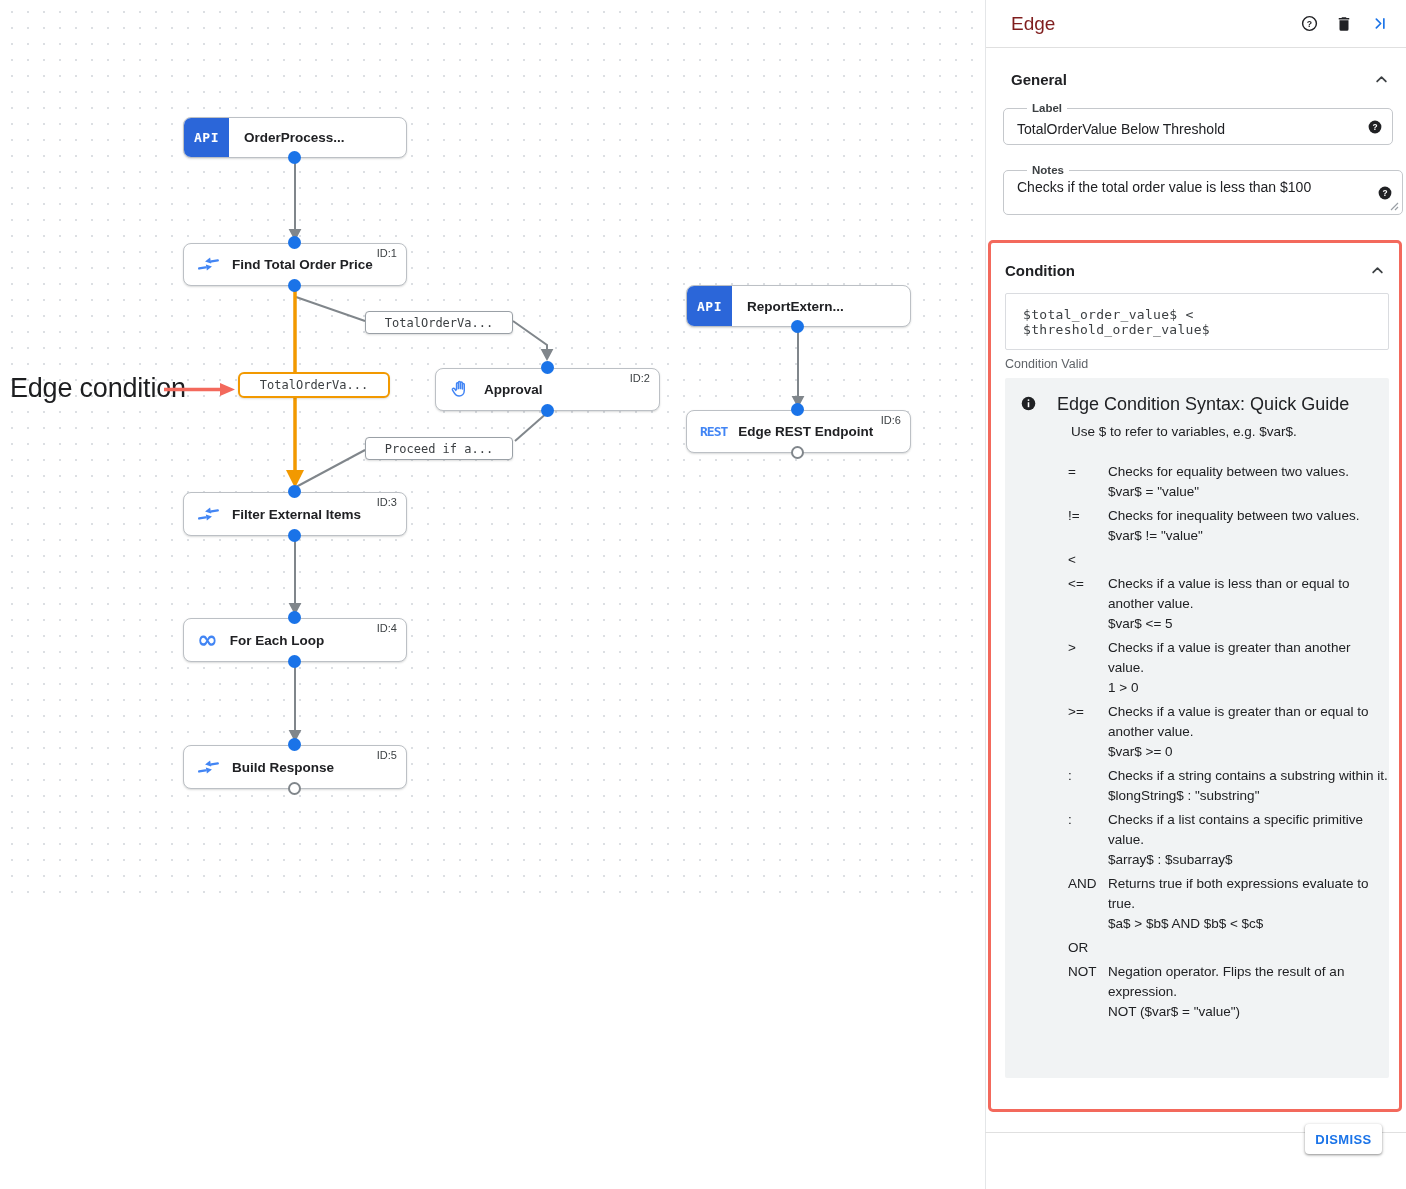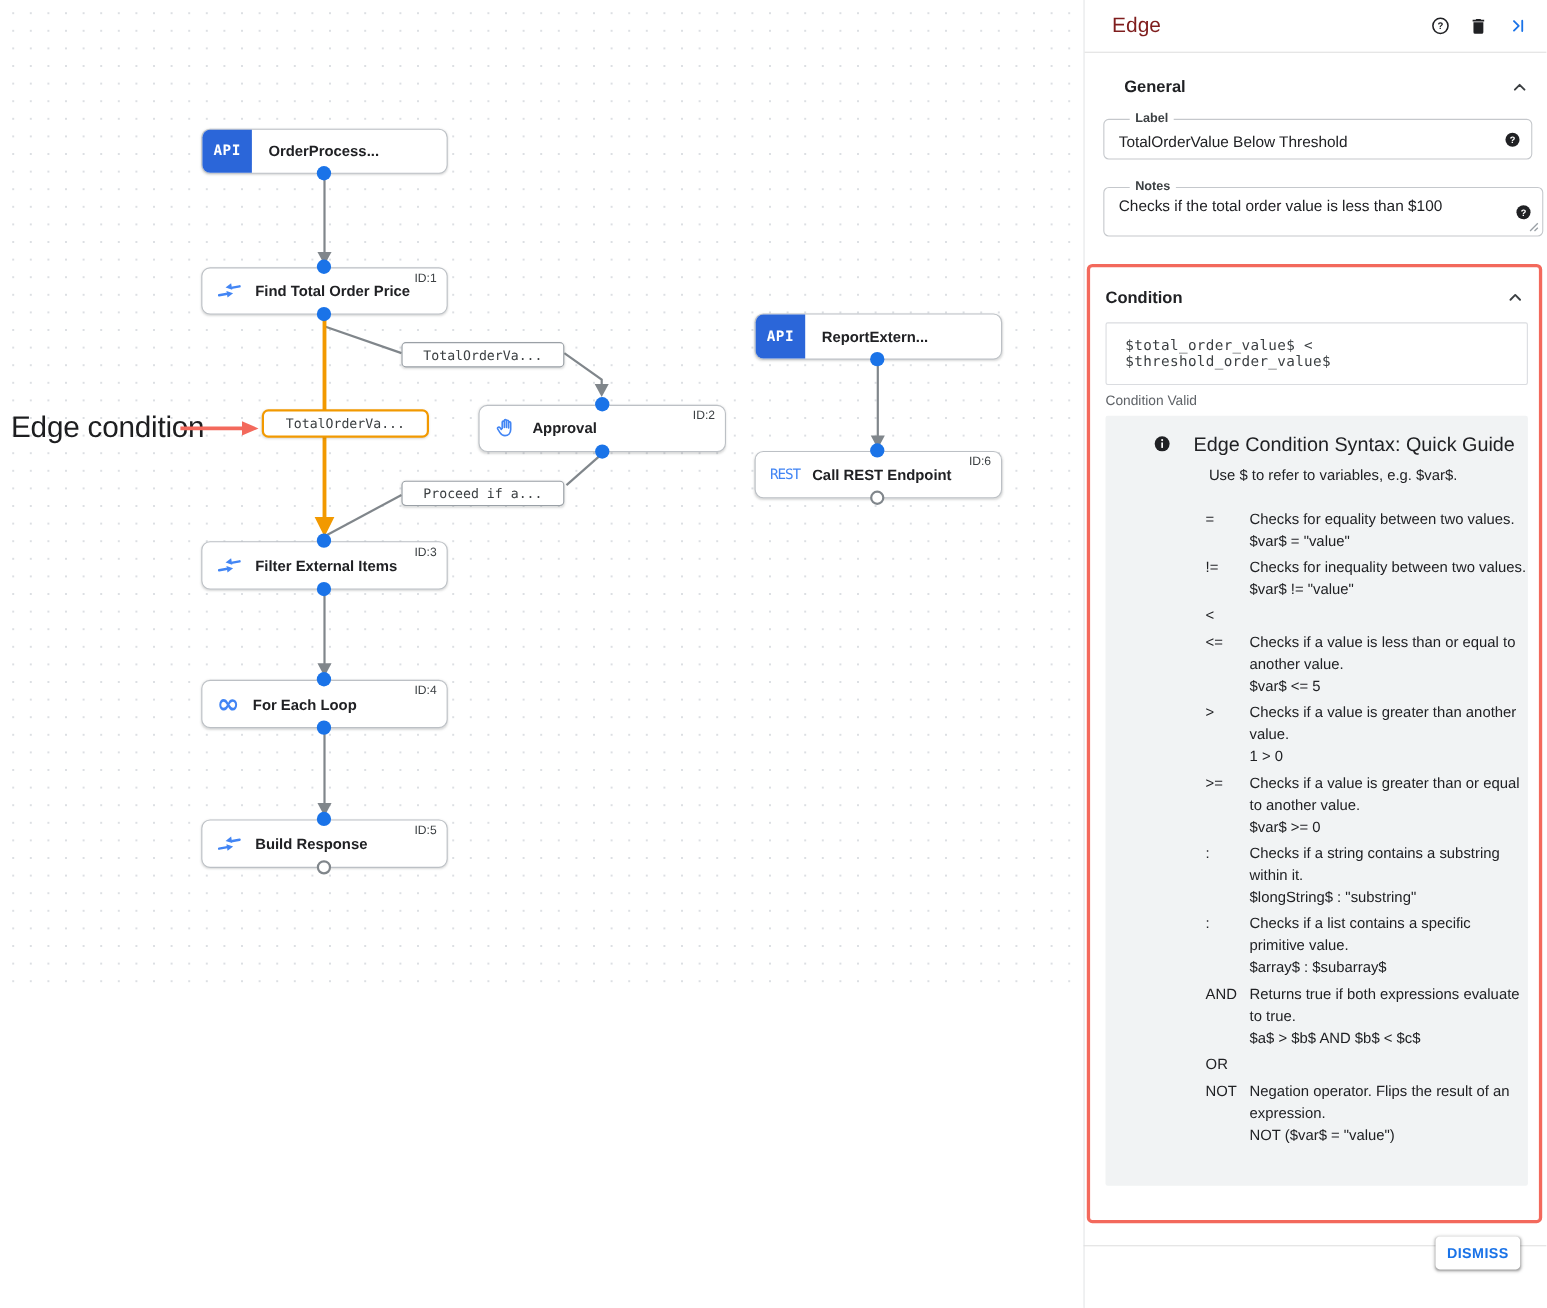--- a/index.html
+++ b/index.html
@@ -13,21 +13,21 @@
   .edges-layer{position:absolute;left:0;top:0;pointer-events:none;}
 
   .node{position:absolute;background:#fff;border:1px solid #bcc0c5;border-radius:8px;
     box-shadow:0 1px 2px rgba(60,64,67,.20);display:flex;align-items:center;box-sizing:border-box;}
   .node-label{font-size:13.5px;font-weight:bold;color:#202124;white-space:nowrap;}
   .node-id{position:absolute;top:3px;right:9px;font-size:11px;color:#3c4043;font-weight:normal;}
   .badge-api{width:45px;align-self:stretch;background:#2b66d9;border-radius:7px 0 0 7px;
     color:#fff;display:flex;align-items:center;justify-content:center;
     font-family:"DejaVu Sans Mono",monospace;font-weight:bold;font-size:13px;
     letter-spacing:.5px;margin-right:15px;}
-  .badge-rest{color:#4285f4;font-family:"DejaVu Sans Mono",monospace;font-weight:normal;
+  .badge-rest{color:#4285f4;font-family:"DejaVu Sans Mono",monospace;font-weight:bold;
     font-size:13px;letter-spacing:-1px;margin:0 11px 0 13px;}
   .node-icon{display:flex;align-items:center;margin:0 13px 0 14px;}
   .icon-infinity{color:#4285f4;font-size:25px;font-weight:bold;line-height:0;
     margin:0 12px 0 13px;font-family:"DejaVu Sans",sans-serif;}
 
   .port{position:absolute;width:13px;height:13px;border-radius:50%;background:#1a73e8;z-index:5;}
   .port.hollow{background:#fff;border:2px solid #80868b;box-sizing:border-box;}
 
   .edge-label{position:absolute;background:#fff;border:1px solid #9aa0a6;border-radius:4px;
     display:flex;align-items:center;justify-content:center;z-index:4;
@@ -41,42 +41,42 @@
 
   
   .panel{position:absolute;left:985px;top:0;width:421px;height:1189px;background:#fff;
     border-left:1px solid #e4e6e8;box-sizing:border-box;}
   .panel-header{position:absolute;left:0;top:0;right:0;height:48px;display:flex;
     align-items:center;border-bottom:1px solid #e0e0e0;padding:0 15px 0 25px;box-sizing:border-box;}
   .panel-title{font-size:19px;color:#7f1d1d;flex:1;}
   .panel-header .hicon{display:flex;align-items:center;justify-content:center;
     width:24px;height:24px;margin-left:11px;cursor:pointer;}
 
-  .section-row{position:absolute;left:25px;right:15px;display:flex;align-items:center;margin-left:11px;}
+  .section-row{position:absolute;left:25px;right:15px;display:flex;align-items:center;}
   .section-title{font-size:15px;font-weight:bold;color:#202124;flex:1;}
 
   .field{position:absolute;border:1px solid #c5c8cc;border-radius:5px;background:#fff;box-sizing:border-box;}
   .flabel{position:absolute;top:-8px;left:23px;background:#fff;padding:0 5px;
     font-size:11.5px;font-weight:bold;color:#3c4043;line-height:15px;}
   .field input,.field textarea{position:absolute;inset:0;border:none;outline:none;background:transparent;
     font-family:"Liberation Sans",sans-serif;font-size:14px;color:#202124;
     padding:8px 34px 4px 13px;box-sizing:border-box;resize:none;width:100%;height:100%;}
   .qmark{position:absolute;right:9px;top:50%;transform:translateY(-50%);line-height:0;cursor:pointer;}
   .grip{position:absolute;right:3px;bottom:3px;line-height:0;cursor:nwse-resize;}
 
   .highlight-box{position:absolute;left:988px;top:240px;width:414px;height:872px;
     border:3px solid #f3695c;border-radius:5px;box-sizing:border-box;overflow:hidden;background:#fff;}
   .cond-row{position:absolute;left:14px;right:12px;top:18px;display:flex;align-items:center;}
   .cond-input{position:absolute;left:14px;top:50px;width:384px;height:57px;
     border:1px solid #dadce0;border-radius:2px;background:#fff;box-sizing:border-box;
     font-family:"DejaVu Sans Mono",monospace;font-size:13px;letter-spacing:.3px;color:#3c4043;
     padding:13px 12px 0 17px;resize:none;outline:none;}
   .cond-status{position:absolute;left:14px;top:114px;font-size:12.5px;color:#5f6368;}
   .guide{position:absolute;left:14px;top:135px;width:384px;height:700px;background:#f1f3f4;
-    border-radius:2px;box-sizing:border-box;padding-top:14px;overflow:hidden;padding-left:28px;}
+    border-radius:2px;box-sizing:border-box;padding-top:14px;overflow:hidden;}
   .guide-head{display:flex;align-items:flex-start;}
   .guide-info{margin:3px 0 0 15px;line-height:0;}
   .guide-title{font-size:18px;color:#202124;margin-left:20px;line-height:24px;}
   .guide-sub{font-size:13.5px;color:#202124;margin:7px 0 0 66px;line-height:18px;}
   .guide-rows{margin:21px 0 0 63px;}
   .guide-row{display:flex;margin-bottom:4px;}
   .guide-op{width:40px;flex:none;font-size:13.5px;color:#202124;line-height:20px;}
   .guide-text{width:281px;font-size:13.5px;color:#202124;line-height:20px;}
 
   .panel-footer-divider{position:absolute;left:985px;right:0;top:1132px;height:1px;background:#e0e0e0;}
@@ -140,21 +140,21 @@
       <svg width="21" height="21" viewBox="0 0 24 24" fill="none" stroke="#4285f4" stroke-width="1.7" stroke-linecap="round" stroke-linejoin="round">
         <path d="M7.5 12V5.5a1.1 1.1 0 0 1 2.2 0V11M9.7 11V3.9a1.1 1.1 0 0 1 2.2 0V11M11.9 11V4.6a1.1 1.1 0 0 1 2.2 0V11.5M14.1 11.5V6.3a1.1 1.1 0 0 1 2.2 0v6.9c0 3.8-2.5 6.3-5.9 6.3-2.5 0-3.9-1-5.2-3.1l-2.3-3.7c-.4-.7-.2-1.5.5-1.9.6-.4 1.4-.2 1.9.4l1.3 1.8"></path>
       </svg>
     </span>
     <div class="node-label">Approval</div>
     <div class="node-id">ID:2</div>
   </div>
 
   <div class="node" style="left:686px;top:410px;width:225px;height:43px;">
     <div class="badge-rest">REST</div>
-    <div class="node-label">Call REST Endpoint</div>
+    <div class="node-label">Edge REST Endpoint</div>
     <div class="node-id">ID:6</div>
   </div>
 
   <div class="node" style="left:183px;top:492px;width:224px;height:44px;">
     <span class="node-icon">
       <svg width="21" height="19" viewBox="0 0 24 20" fill="#4285f4">
         <rect x="0" y="12.6" width="10" height="2.6" rx="1.3" transform="rotate(-10 5 14)"></rect>
         <polygon points="9.5,9.6 16,13 9.5,16.4" transform="rotate(-10 12 13)"></polygon>
         <rect x="14" y="4.6" width="10" height="2.6" rx="1.3" transform="rotate(-10 19 6)"></rect>
         <polygon points="14.5,2.6 8,6 14.5,9.4" transform="rotate(-10 11 6)"></polygon>

